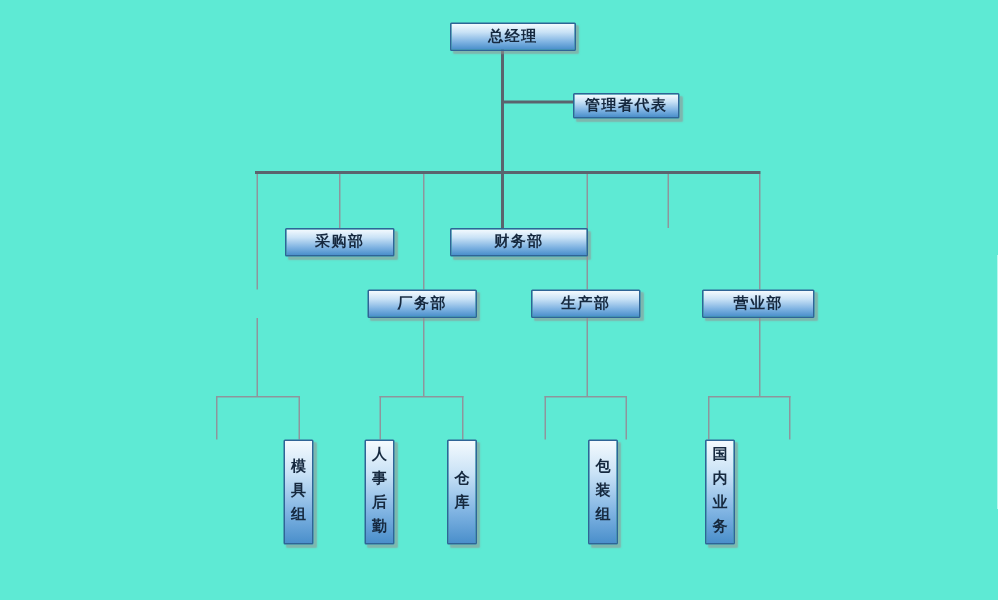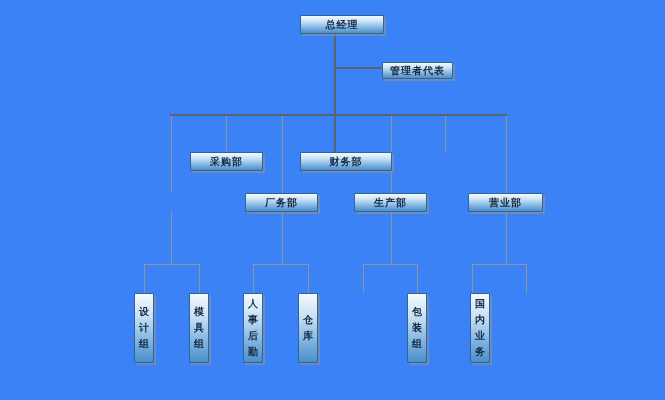--- a/index.html
+++ b/index.html
@@ -5,21 +5,21 @@
   html, body {
     margin: 0;
     padding: 0;
     background: #ffffff;
     font-family: "DejaVu Sans", "Liberation Sans", sans-serif;
   }
   .canvas {
     position: relative;
     width: 665px;
     height: 400px;
-    background: #3b82f6;
+    background: #5eead4;
     overflow: hidden;
   }
   
   .ln {
     position: absolute;
     background: #8e959c;
   }
   .ln.primary {
     background: #5a646e;
   }
@@ -104,32 +104,29 @@
   <div class="node" style="left:245px;top:193px;width:73px;height:19px">
     <span class="hlabel">厂务部</span>
   </div>
   <div class="node" style="left:468px;top:193px;width:75px;height:19px">
     <span class="hlabel">营业部</span>
   </div>
   <div class="node" style="left:354px;top:193px;width:73px;height:19px">
     <span class="hlabel">生产部</span>
   </div>
 
-  <div class="node" style="left:134px;top:293px;width:20px;height:70px">
-    <span class="vlabel">设计组</span>
-  </div>
   <div class="node" style="left:189px;top:293px;width:20px;height:70px">
     <span class="vlabel">模具组</span>
   </div>
   <div class="node" style="left:243px;top:293px;width:20px;height:70px">
     <span class="vlabel">人事后勤</span>
   </div>
   <div class="node" style="left:298px;top:293px;width:20px;height:70px">
     <span class="vlabel">仓库</span>
   </div>
-  <div class="node" style="left:407px;top:293px;width:20px;height:70px">
+  <div class="node" style="left:392px;top:293px;width:20px;height:70px">
     <span class="vlabel">包装组</span>
   </div>
   <div class="node" style="left:470px;top:293px;width:20px;height:70px">
     <span class="vlabel">国内业务</span>
   </div>
 
 </div>
 
 </body></html>

